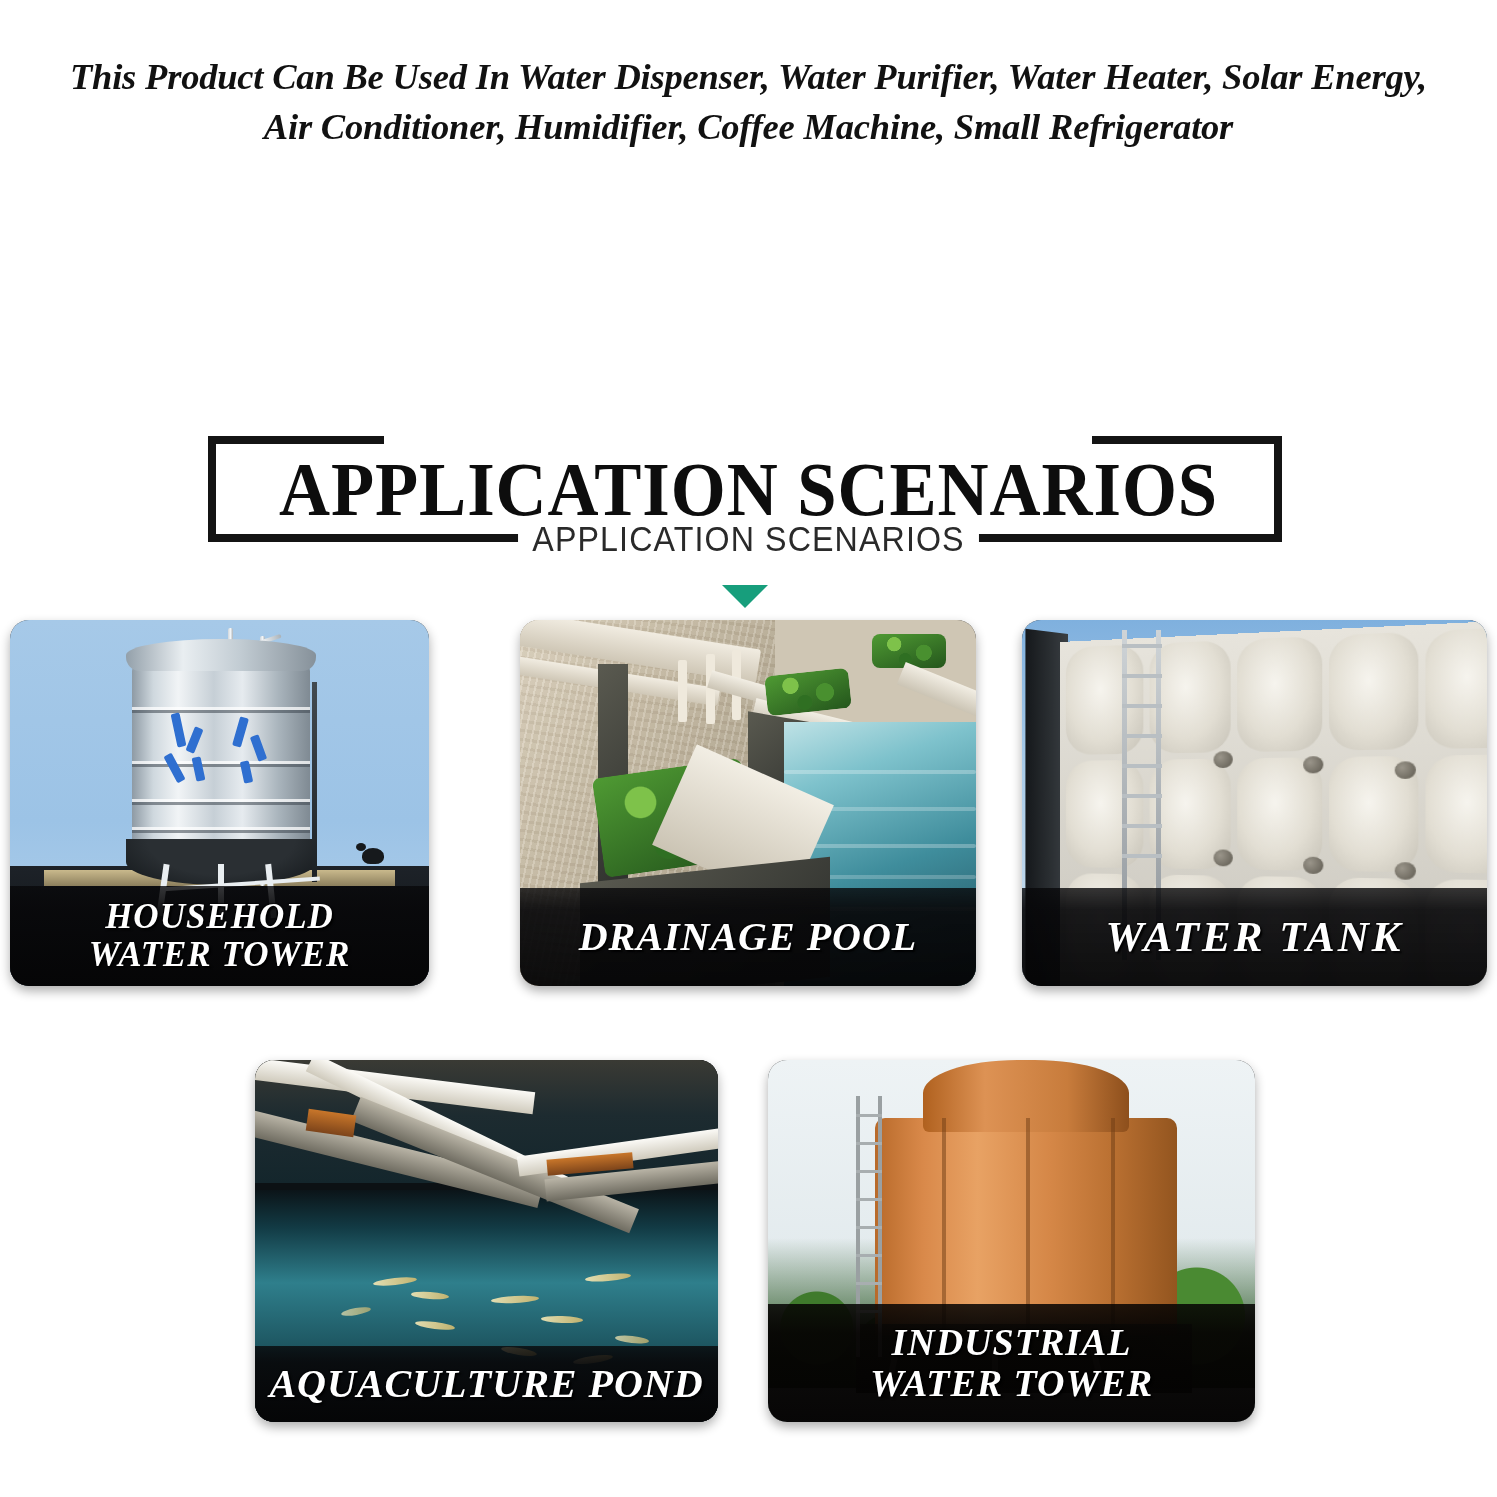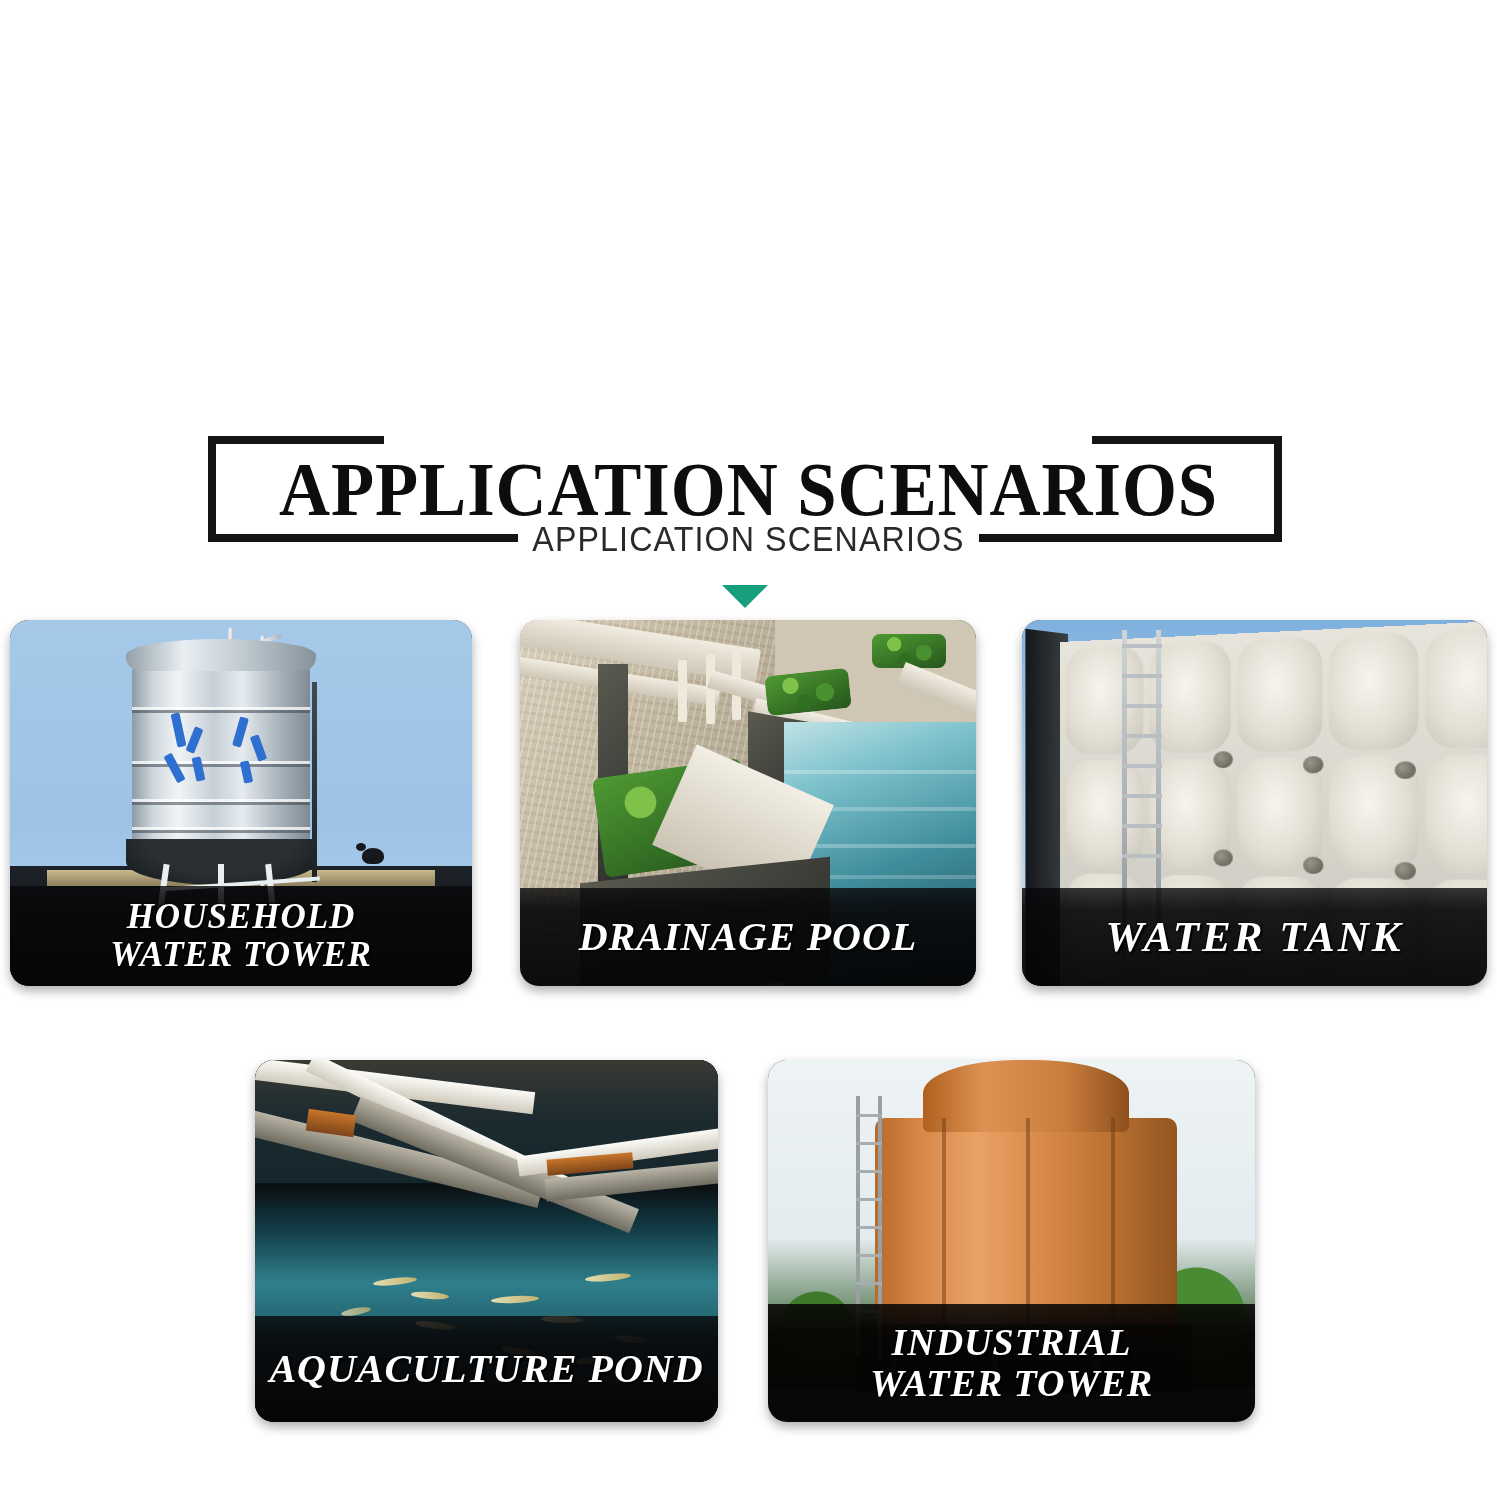--- a/index.html
+++ b/index.html
@@ -103,33 +103,33 @@
     color:#ffffff;
     font-family:"Liberation Serif", serif;
     font-weight:bold;font-style:italic;
     letter-spacing:1px;
     text-shadow:2px 2px 2px rgba(0,0,0,0.95), -1px -1px 1px rgba(0,0,0,0.6);
     white-space:nowrap;
     line-height:1.08;
   }
 
   
-  #card-1{left:10px;top:620px;width:462px;height:366px;}
+  #card-1{left:10px;top:620px;width:419px;height:366px;}
   #card-2{left:520px;top:620px;width:456px;height:366px;}
   #card-3{left:1022px;top:620px;width:465px;height:366px;}
   #card-4{left:255px;top:1060px;width:463px;height:362px;}
   #card-5{left:768px;top:1060px;width:487px;height:362px;}
 
   #card-1 .caption-band{height:100px;}
   #card-1 .caption-line{font-size:35px;}
   #card-2 .caption-band{height:98px;}
   #card-2 .caption-line{font-size:40px;}
   #card-3 .caption-band{height:98px;}
   #card-3 .caption-line{font-size:43px;letter-spacing:3px;}
-  #card-4 .caption-band{height:106px;}
+  #card-4 .caption-band{height:76px;}
   #card-4 .caption-line{font-size:40px;}
   #card-5 .caption-band{height:118px;}
   #card-5 .caption-line{font-size:38px;}
 
   
 
   
   .sky1{position:absolute;inset:0;background:linear-gradient(to bottom,#a6c9e8 0%,#9cc3e6 55%,#b4d2ec 100%);}
   .roof1{position:absolute;left:0;right:0;bottom:0;height:120px;background:linear-gradient(to bottom,#1d2228,#0d1013);}
   .roof1b{position:absolute;left:8%;bottom:100px;width:84%;height:16px;background:linear-gradient(to bottom,#c9b98c,#8c7f5d);}
@@ -217,20 +217,24 @@
   .leg5{position:absolute;width:6px;background:#7d7f72;transform-origin:top center;}
   .ladder5{position:absolute;left:18%;top:10%;width:26px;bottom:18%;}
   .ladder5 .rail{position:absolute;top:0;bottom:0;width:4px;background:#9aa0a2;}
   .ladder5 .rung{position:absolute;left:0;right:0;height:3px;background:#a8aeb0;}
 </style>
 </head>
 <body>
 
 <div class="page">
 
+  <div class="intro">
+    <span>This Product Can Be Used In Water Dispenser, Water Purifier, Water Heater, Solar Energy,</span>
+    <span class="l2">Air Conditioner, Humidifier, Coffee Machine, Small Refrigerator</span>
+  </div>
 
   <div class="banner">
     <div class="frame">
       <div class="fr-v fr-left"></div>
       <div class="fr-v fr-right"></div>
       <div class="fr-h fr-top-l"></div>
       <div class="fr-h fr-top-r"></div>
       <div class="fr-h fr-bot-l"></div>
       <div class="fr-h fr-bot-r"></div>
     </div>

